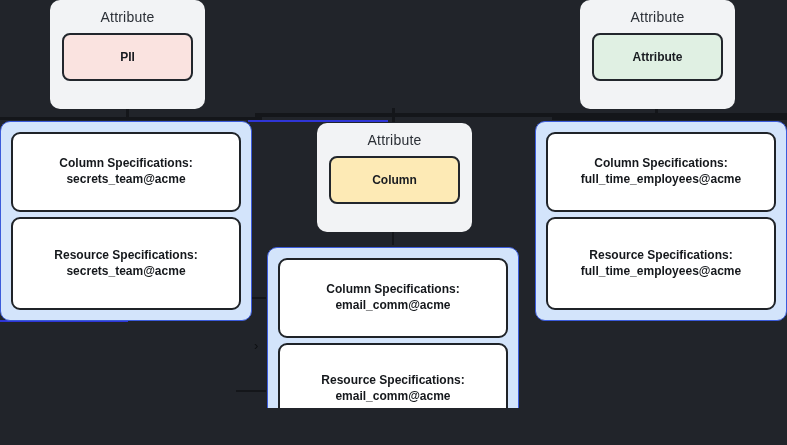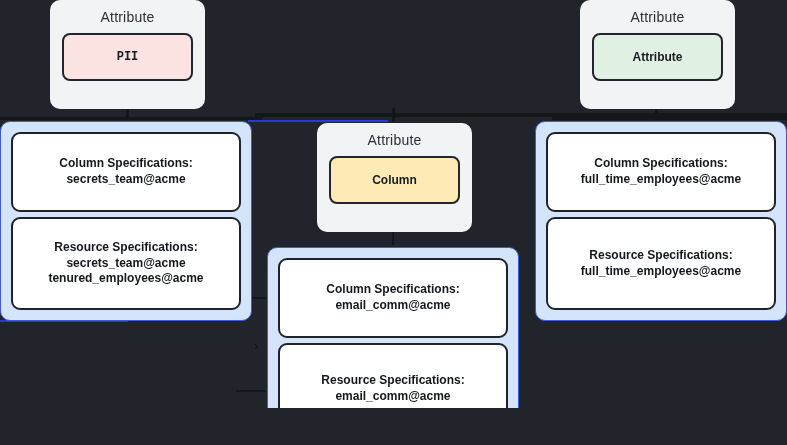--- a/index.html
+++ b/index.html
@@ -116,21 +116,21 @@
 
   <div class="edge edge-h" style="left:552px; top:117px; width:235px; height:3px;"></div>
   <div class="edge edge-v" style="left:655px; top:108px; width:3px; height:12px;"></div>
 
   <div class="edge edge-h" style="left:236px; top:297px; width:30px; height:2px;"></div>
   <div class="edge edge-h" style="left:236px; top:390px; width:30px; height:2px;"></div>
   <span class="arrow-head" style="left:254px; top:339px;">›</span>
 
   <div class="attr-card clipped-top" style="left:50px; top:0px; width:155px; height:109px;">
     <div class="attr-card-title">Attribute</div>
-    <div class="attr-chip" style="background:#fae3e0; height:48px;font-family:Liberation Mono, monospace;">
+    <div class="attr-chip" style="background:#fae3e0; height:48px;">
       <span>PII</span>
     </div>
   </div>
 
   <div class="attr-card clipped-top" style="left:580px; top:0px; width:155px; height:109px;">
     <div class="attr-card-title">Attribute</div>
     <div class="attr-chip" style="background:#e0f0e3; height:48px;">
       <span>Attribute</span>
     </div>
   </div>
@@ -143,21 +143,20 @@
   </div>
 
   <div class="spec-group" style="left:0px; top:121px; width:252px; height:200px;">
     <div class="spec-box" style="height:77px;">
       <span class="spec-line">Column Specifications:</span>
       <span class="spec-line">secrets_team@acme</span>
     </div>
     <div class="spec-box" style="height:90px;">
       <span class="spec-line">Resource Specifications:</span>
       <span class="spec-line">secrets_team@acme</span>
-      <span class="spec-line">tenured_employees@acme</span>
     </div>
   </div>
 
   <div class="spec-group" style="left:267px; top:247px; width:252px; height:198px;">
     <div class="spec-box" style="height:77px;">
       <span class="spec-line">Column Specifications:</span>
       <span class="spec-line">email_comm@acme</span>
     </div>
     <div class="spec-box" style="height:88px;">
       <span class="spec-line">Resource Specifications:</span>

